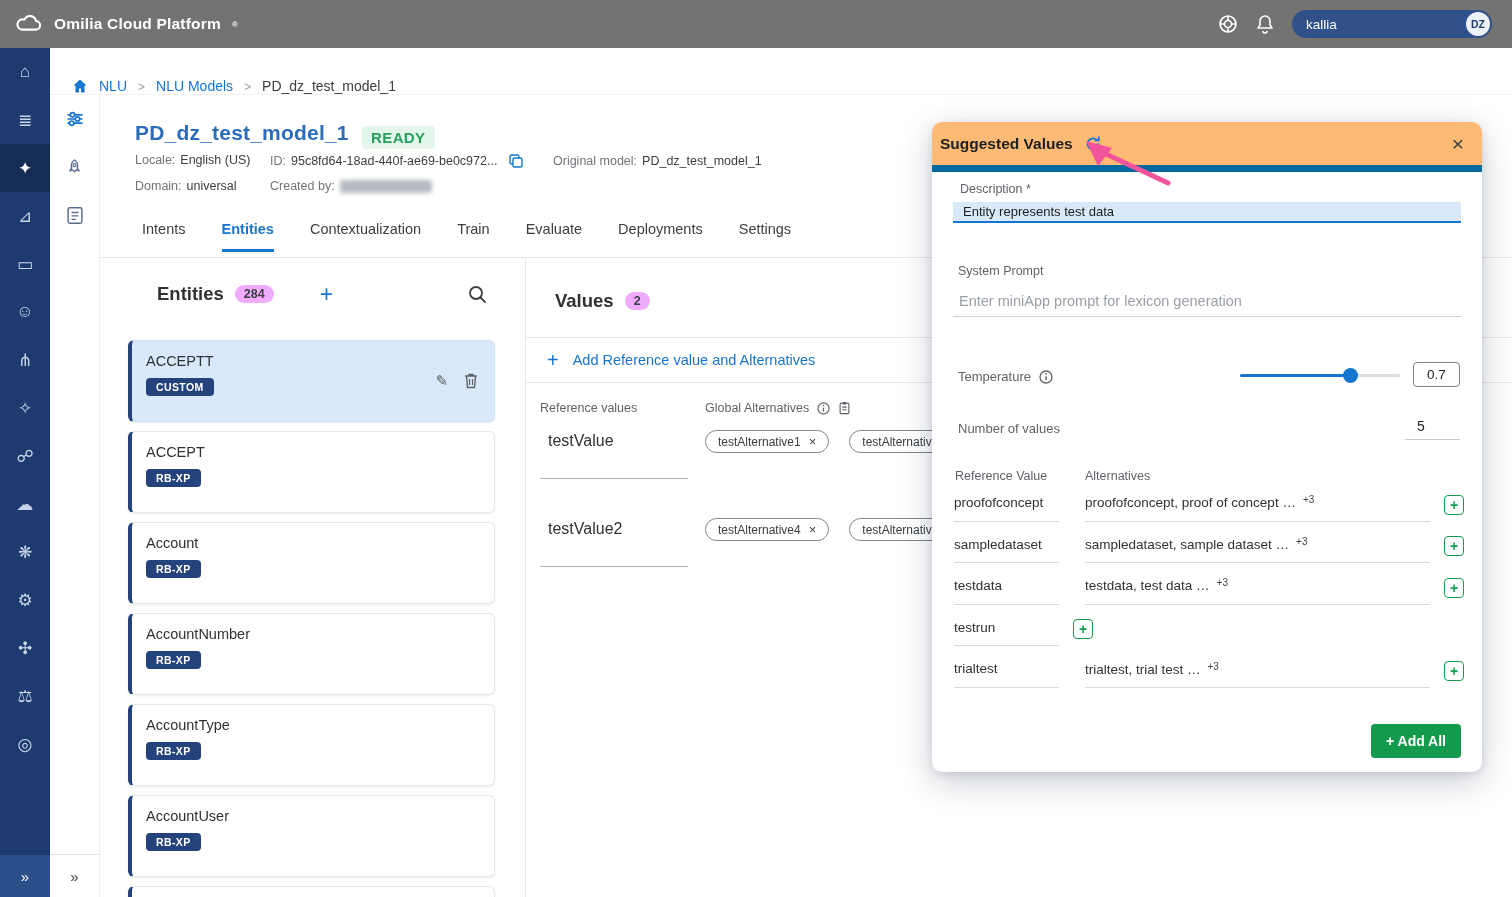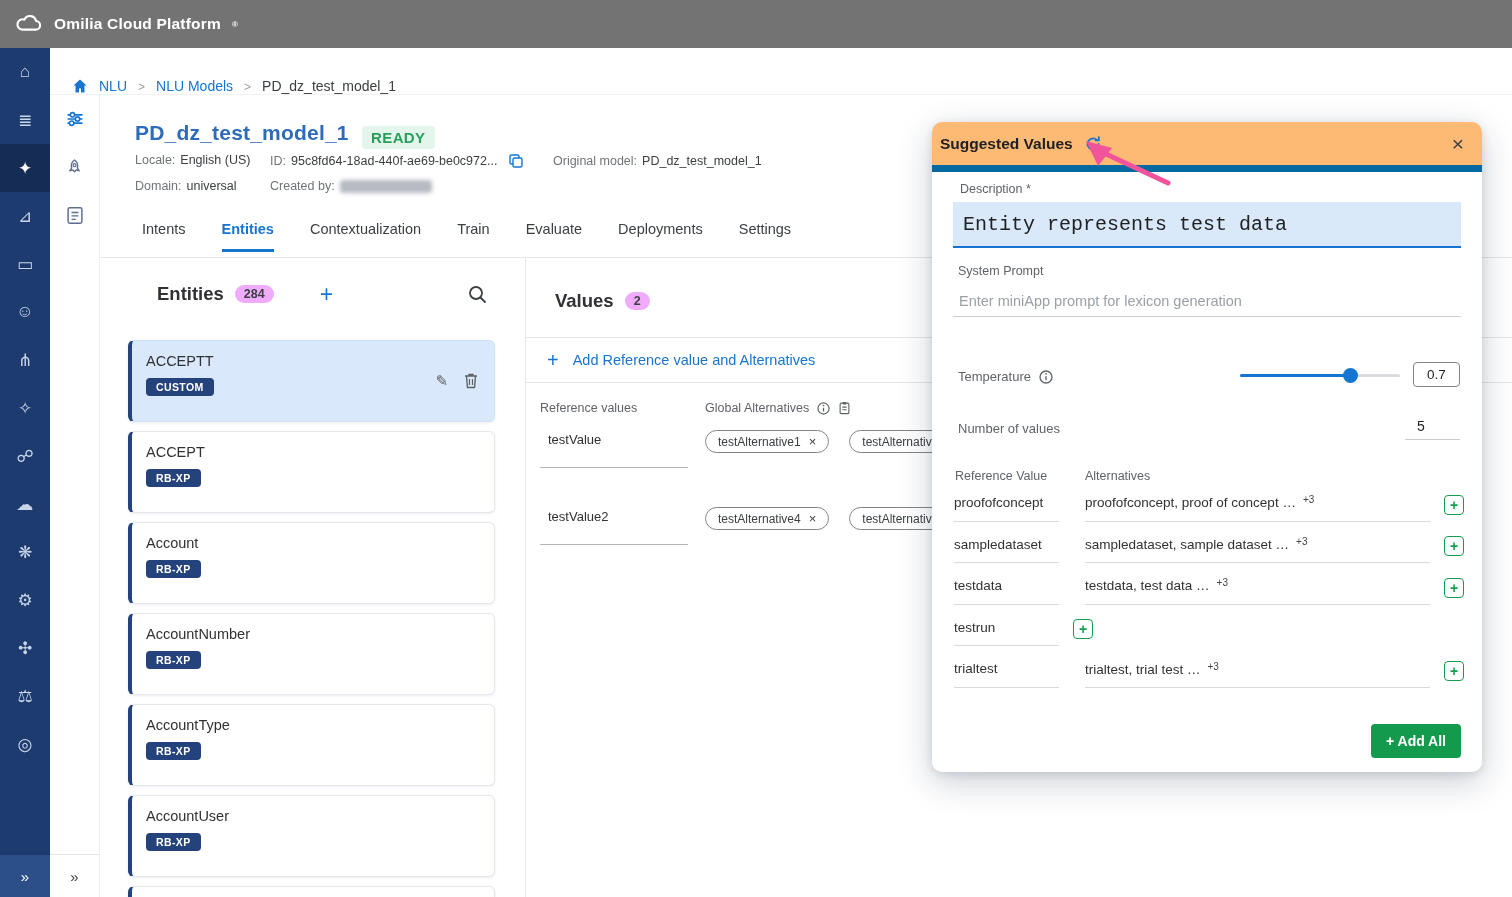--- a/index.html
+++ b/index.html
@@ -71,35 +71,35 @@
 .values{position:absolute;left:425px;top:170px;right:0;bottom:0}
 .values-head{display:flex;align-items:center;height:72px;padding-left:30px}
 .values-div{position:absolute;left:0;right:0;top:72px;height:1px;background:#e7e7e7}
 .add-row{position:absolute;left:0;right:0;top:73px;height:45px;display:flex;align-items:center;gap:14px;padding-left:22px;color:#1675d1;font-size:14.5px;border-bottom:1px solid #e7e7e7;cursor:pointer}
 .add-plus{font-size:20px;line-height:1}
 .vtable{position:absolute;left:0;right:0;top:118px}
 .vthead{display:flex;font-size:12.5px;color:#5f6368;padding:18px 0 12px 0}
 .vthead .c1{width:180px;padding-left:15px}
 .vthead .c2{display:flex;align-items:center;gap:8px}
 .vrow{display:flex;align-items:flex-start;margin-bottom:36px}
-.vref{width:148px;margin-left:15px;margin-right:17px;border-bottom:1px solid #b3b7bc;padding:5px 8px 20px 8px;font-size:13px;color:#303134;cursor:text}
+.vref{width:148px;margin-left:15px;margin-right:17px;border-bottom:1px solid #b3b7bc;padding:5px 8px 28px 8px;font-size:16px;color:#303134;cursor:text}
 .vchips{display:flex;gap:20px;padding-top:3px}
 .chip{display:flex;align-items:center;gap:8px;border:1px solid #80868b;border-radius:13px;padding:3px 12px;font-size:12px;color:#3c4043;background:#fff;white-space:nowrap;cursor:default}
 .chip .x{font-size:13px;cursor:pointer}
 
 
 .modal{position:absolute;left:932px;top:122px;width:550px;height:650px;background:#fff;border-radius:10px;box-shadow:0 10px 34px rgba(15,30,60,.22),0 2px 8px rgba(15,30,60,.12);z-index:20}
 .modal-head{position:relative;height:50px;background:#fdba74;border-bottom:7px solid #0369a1;border-radius:10px 10px 0 0;display:flex;align-items:center;padding:0 8px}
 .modal-title{font-size:15.5px;font-weight:700;color:#202124}
 .refresh{margin-left:12px;display:flex;cursor:pointer}
 .modal-close{position:absolute;right:18px;top:11px;font-size:21px;color:#3c4043;cursor:pointer;line-height:1}
 .arrow-annot{position:absolute;left:150px;top:16px;z-index:30;pointer-events:none}
 .m-label{position:absolute;font-size:12.5px;color:#5f6368}
 .lbl-desc{left:28px;top:60px}
-.m-desc-input{position:absolute;left:21px;right:21px;top:80px;height:46px;background:#d9e9f9;border:none;border-bottom:2px solid #1675d1;font-size:20px;color:#202124;padding:0 10px;font-family:Liberation Mono, monospace;outline:none}
+.m-desc-input{position:absolute;left:21px;right:21px;top:80px;height:21px;background:#d9e9f9;border:none;border-bottom:2px solid #1675d1;font-size:13px;color:#202124;padding:0 10px;font-family:Liberation Sans, sans-serif;outline:none}
 .lbl-prompt{left:26px;top:142px}
 .m-prompt-input{position:absolute;left:21px;right:21px;top:163px;height:32px;border:none;border-bottom:1px solid #cdd1d5;font-size:14.5px;color:#202124;padding:0 6px;font-family:inherit;outline:none}
 .m-prompt-input::placeholder{color:#9aa0a6}
 .lbl-temp{left:26px;top:247px;display:flex;align-items:center;gap:8px;font-size:13px}
 .slider{position:absolute;left:308px;top:252px;width:160px;height:3px;background:#dadce0;border-radius:2px}
 .slider-fill{width:69%;height:3px;background:#1675d1;border-radius:2px}
 .slider-handle{position:absolute;left:103px;top:-6px;width:15px;height:15px;border-radius:50%;background:#1675d1;cursor:pointer}
 .temp-box{position:absolute;left:481px;top:240px;width:47px;height:25px;border:1px solid #7d848b;border-radius:4px;font-size:13.5px;color:#202124;display:flex;align-items:center;justify-content:center}
 .lbl-num{left:26px;top:299px;font-size:13px}
 .m-num-value{position:absolute;left:473px;top:290px;width:55px;height:28px;border-bottom:1px solid #c6cbd0;font-size:14px;color:#202124;display:flex;align-items:center;padding-left:12px;cursor:text}
@@ -121,20 +121,39 @@
   <div class="topbar">
     <div class="brand">
       <span style="display:flex">
         <svg width="30" height="20" viewBox="0 0 32 20">
             <path d="M9 16a5.5 5.5 0 1 1 2.2-10.6 6.5 6.5 0 0 1 12.3 1.4A4.6 4.6 0 0 1 23 16H9z" fill="none" stroke="#fff" stroke-width="2.2" stroke-linejoin="round"></path>
           </svg>
       </span>
       <span>Omilia Cloud Platform</span>
         <sup>®</sup>
     </div>
+    <div class="topbar-right">
+      <span class="tb-icon">
+        <svg width="20" height="20" viewBox="0 0 20 20">
+            <circle cx="10" cy="10" r="8" fill="none" stroke="#fff" stroke-width="1.6"></circle>
+            <circle cx="10" cy="10" r="3.5" fill="none" stroke="#fff" stroke-width="1.6"></circle>
+            <path d="M10 2v4.5M10 13.5V18M2 10h4.5M13.5 10H18" stroke="#fff" stroke-width="1.6"></path>
+          </svg>
+      </span>
+      <span class="tb-icon">
+        <svg width="18" height="20" viewBox="0 0 18 20">
+            <path d="M9 2a5 5 0 0 0-5 5v4l-2 3h14l-2-3V7a5 5 0 0 0-5-5z" fill="none" stroke="#fff" stroke-width="1.6" stroke-linejoin="round"></path>
+            <path d="M7 17a2 2 0 0 0 4 0" fill="none" stroke="#fff" stroke-width="1.6"></path>
+          </svg>
+      </span>
+      <span class="search-wrap">
+        <input class="search-input" value="kallia" style="">
+        <span class="avatar">DZ</span>
+      </span>
+    </div>
   </div>
 
   <div class="sidebar">
     <div class="side-icon">⌂</div>
     <div class="side-icon">≣</div>
     <div class="side-icon selected">✦</div>
     <div class="side-icon">⊿</div>
     <div class="side-icon">▭</div>
     <div class="side-icon">☺</div>
     <div class="side-icon">⋔</div>

